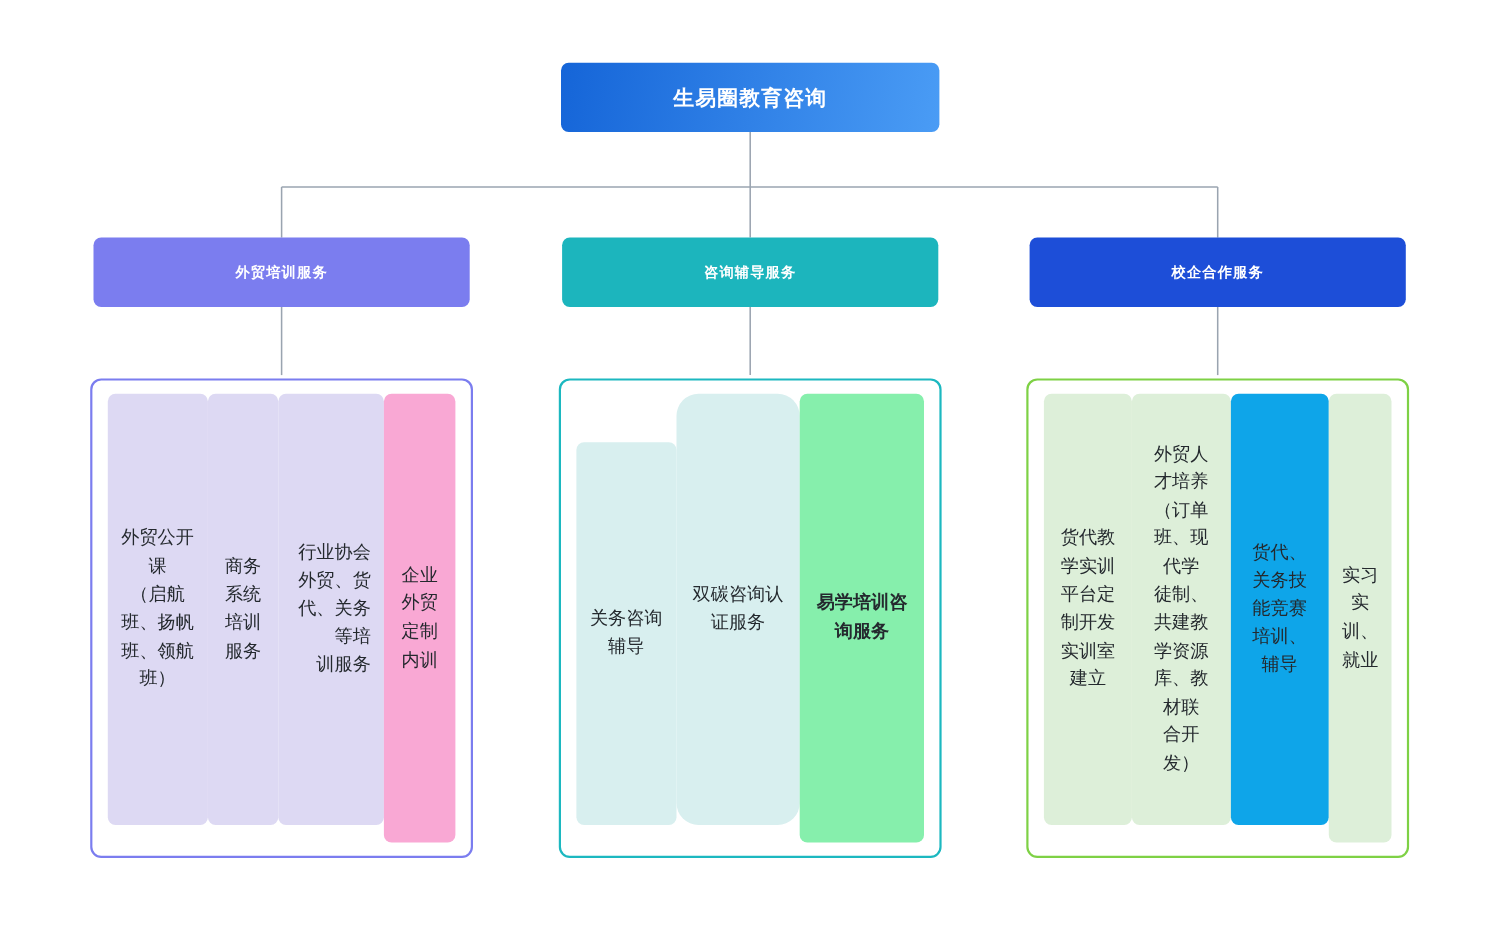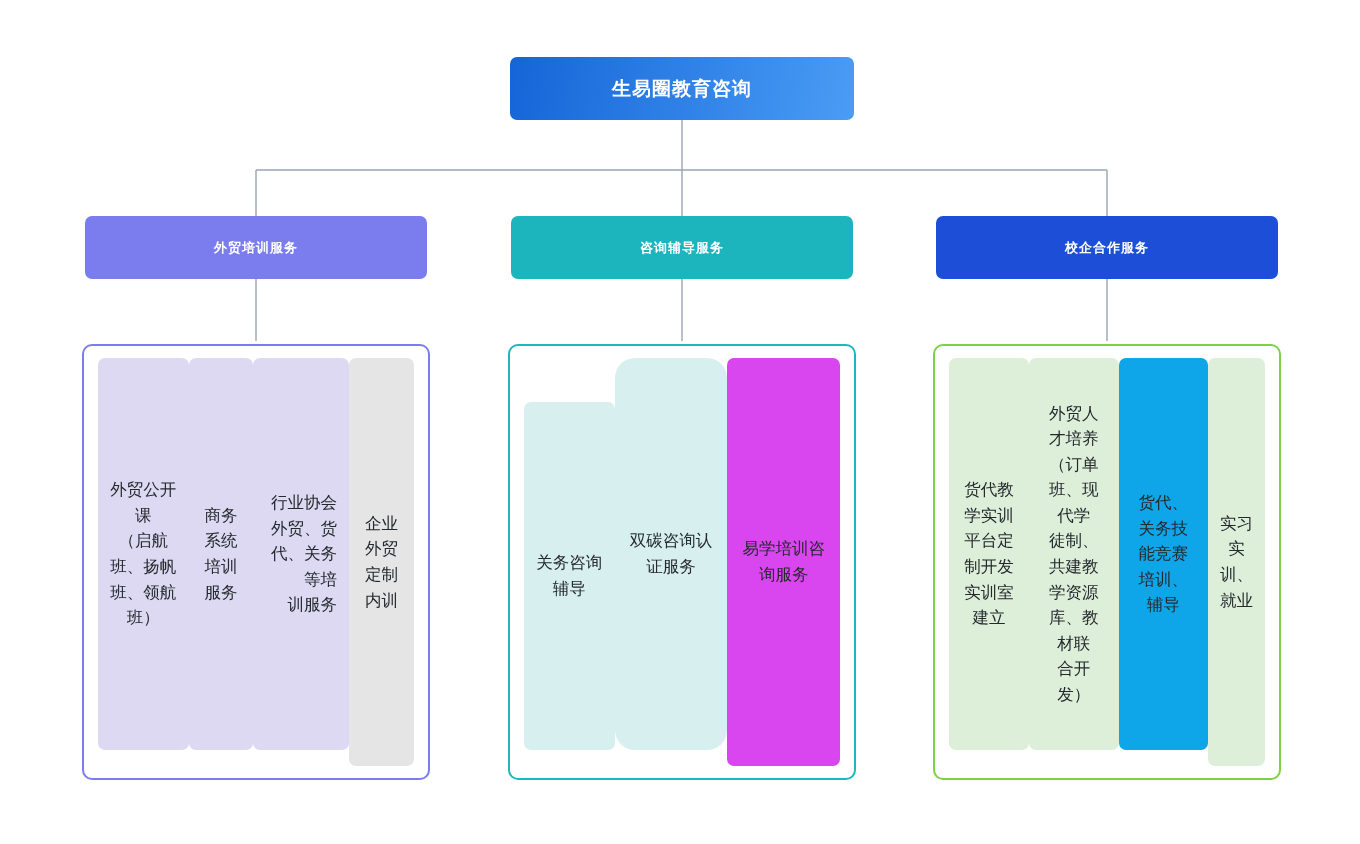--- a/index.html
+++ b/index.html
@@ -145,21 +145,21 @@
           <div>
             <span class="line">商务系统培训服务</span>
           </div>
         </div>
         <div class="item-card" style="background: rgb(221, 217, 243); flex: 1 1 auto; text-align: right;">
           <div>
             <span class="line">行业协会外贸、货代、关务等培</span>
             <span class="line">训服务</span>
           </div>
         </div>
-        <div class="item-card" style="background: #e5e5e5; flex: 1 1 auto;">
+        <div class="item-card" style="background: #f9a8d4; flex: 1 1 auto;">
           <div>
             <span class="line">企业外贸定制内训</span>
           </div>
         </div>
       </div>
   </div>
 
   <div class="column col-2">
     <div class="cat-header" id="header-2" style="background: rgb(28, 181, 189);">
       <span>咨询辅导服务</span>
@@ -168,21 +168,21 @@
         <div class="item-card" style="background: rgb(216, 239, 239); flex: 1 1 auto; margin-top: 44px;">
           <div>
             <span class="line">关务咨询辅导</span>
           </div>
         </div>
         <div class="item-card" style="background: rgb(216, 239, 239); flex: 1 1 auto; border-radius: 20px;">
           <div>
             <span class="line">双碳咨询认证服务</span>
           </div>
         </div>
-        <div class="item-card" style="background: #d946ef; flex: 1 1 auto;">
+        <div class="item-card" style="background: #86efac; flex: 1 1 auto; font-weight: bold;">
           <div>
             <span class="line">易学培训咨询服务</span>
           </div>
         </div>
       </div>
   </div>
 
   <div class="column col-3">
     <div class="cat-header" id="header-3" style="background: #1d4ed8;">
       <span>校企合作服务</span>

